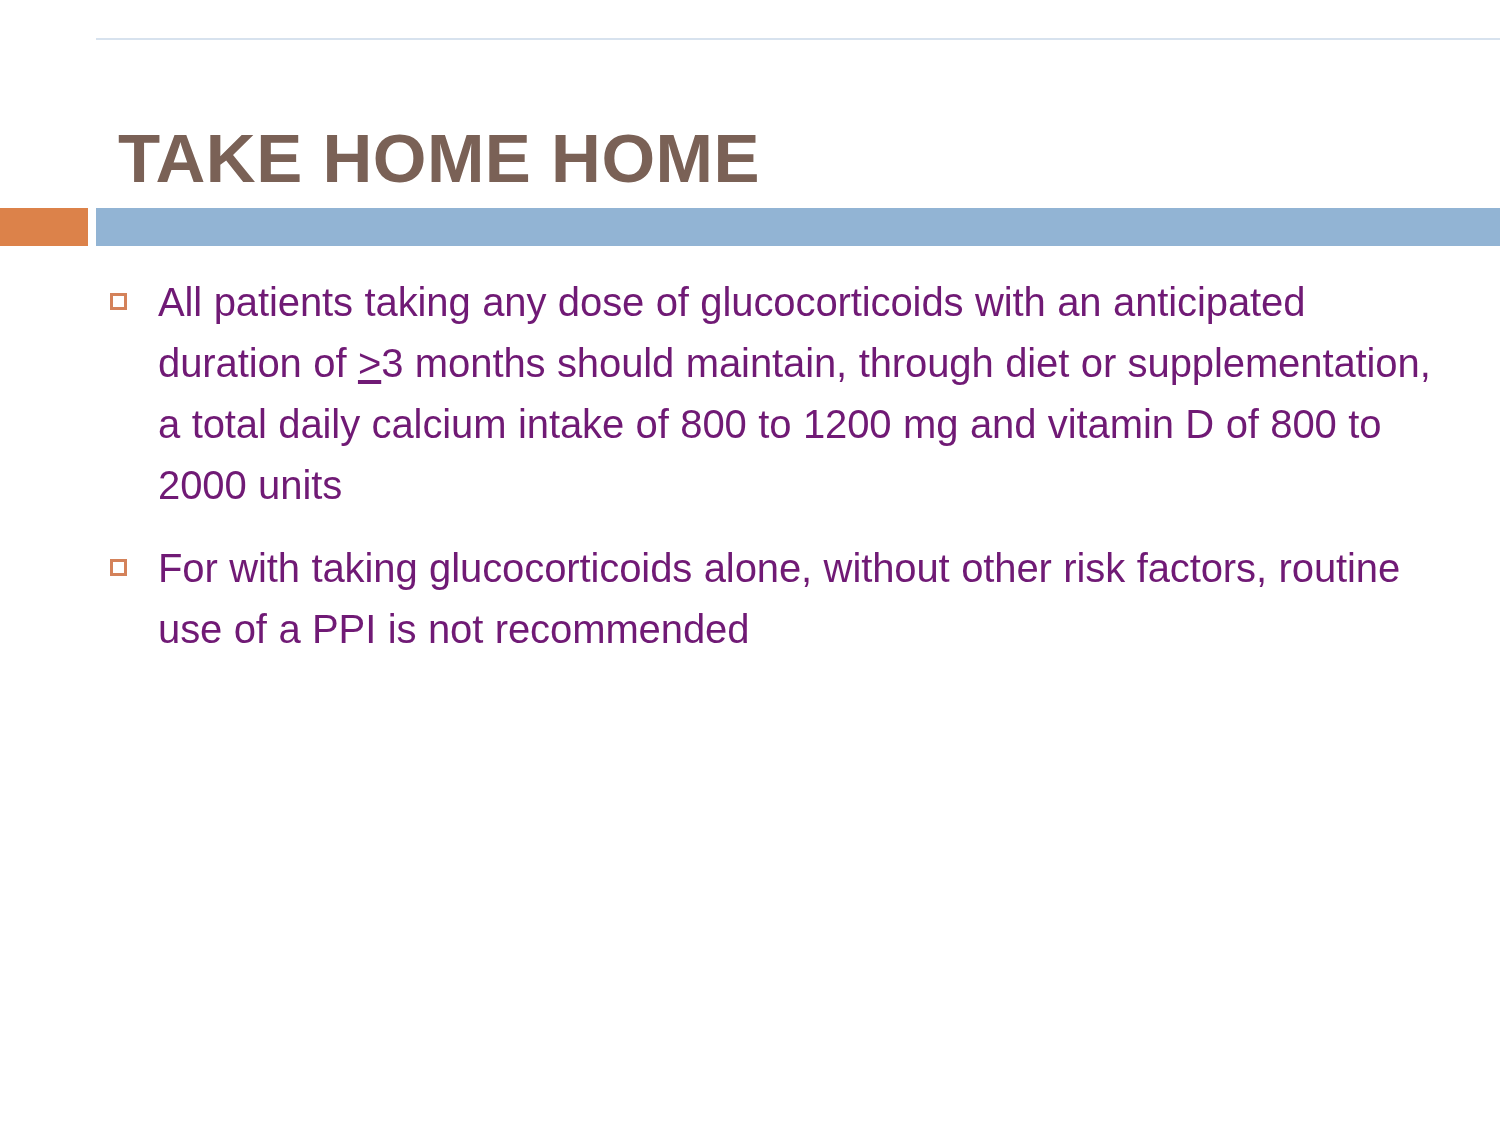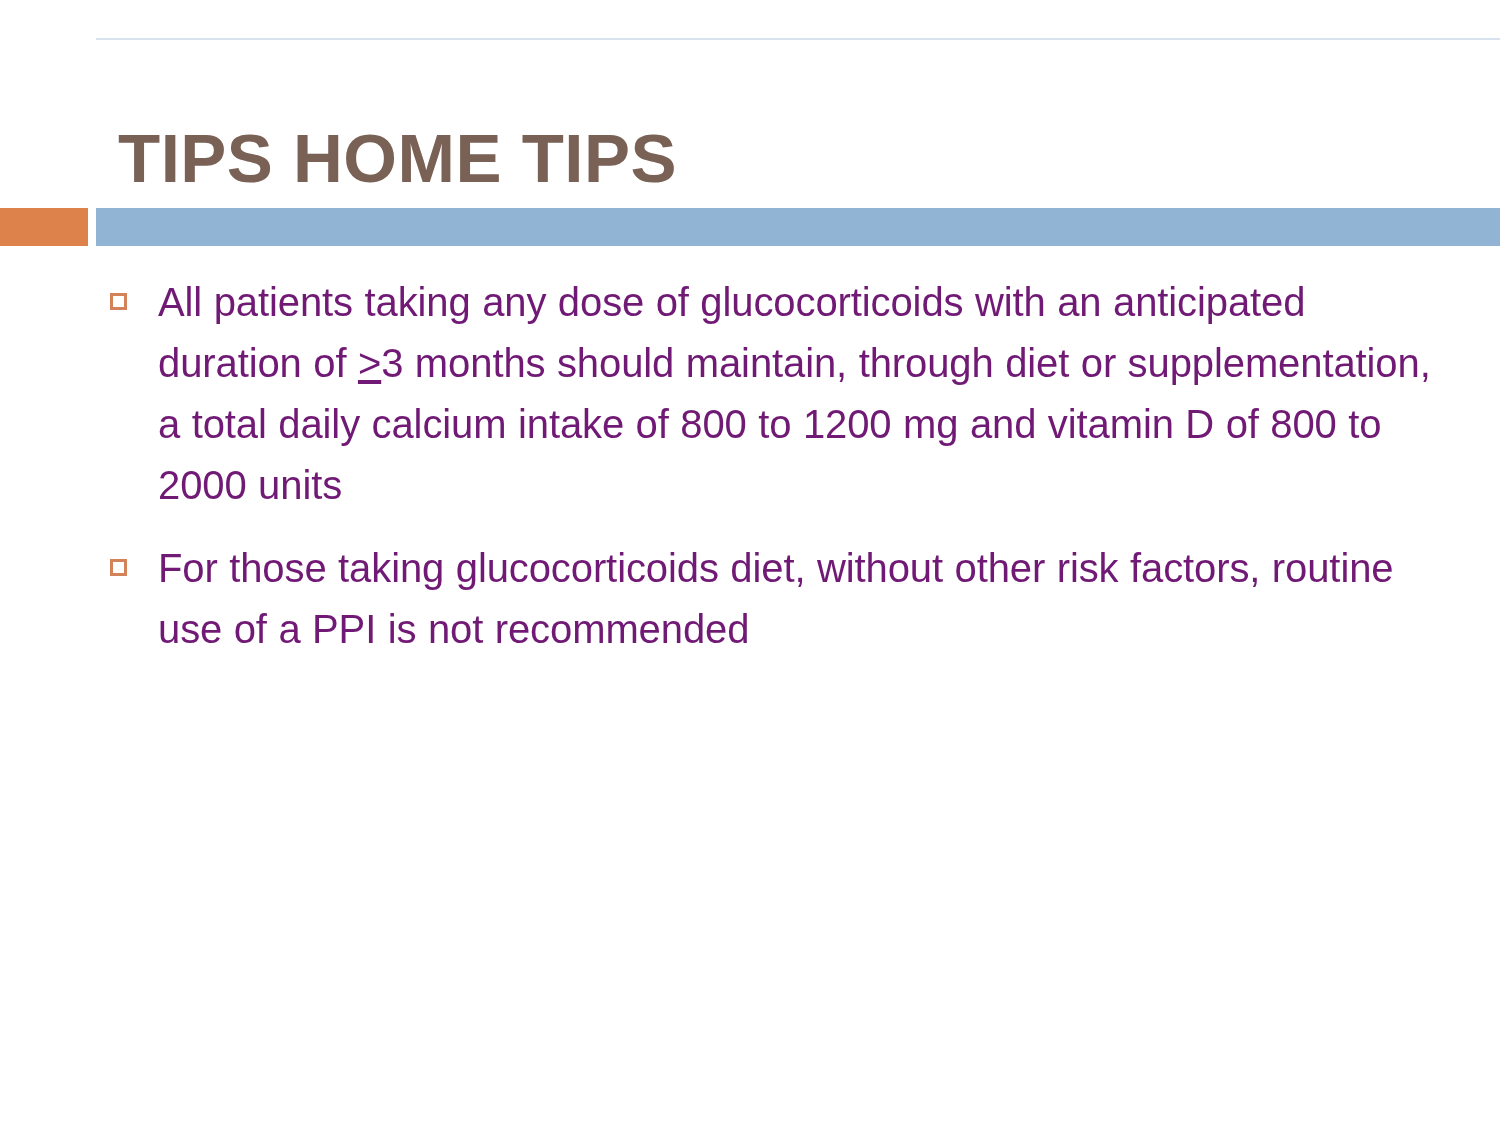--- a/index.html
+++ b/index.html
@@ -112,36 +112,36 @@
 
   #bullet-2 {
     margin-top: 22px;
   }
 </style>
 </head>
 <body>
 
 <div id="slide">
 
-  <h1 id="slide-title">TIPS HOME TIPS</h1>
+  <h1 id="slide-title">TAKE HOME HOME</h1>
 
   <div id="divider">
     <div id="divider-accent"></div>
     <div id="divider-bar"></div>
   </div>
   <div id="divider-bar-shadow"></div>
 
   <div id="body">
 
     <div class="bullet-row" id="bullet-1">
       <span class="bullet-marker"></span>
       <div class="bullet-text">
         <span>All patients taking any dose of glucocorticoids with an anticipated duration of </span><span class="gte">&gt;</span><span>3 months should maintain, through diet or supplementation, a total daily calcium intake of 800 to 1200 mg and vitamin D of 800 to 2000 units</span>
       </div>
     </div>
 
     <div class="bullet-row" id="bullet-2">
       <span class="bullet-marker"></span>
-      <div class="bullet-text">For those taking glucocorticoids diet, without other risk factors, routine use of a PPI is not recommended</div>
+      <div class="bullet-text">For with taking glucocorticoids alone, without other risk factors, routine use of a PPI is not recommended</div>
     </div>
 
   </div>
 </div>
 
 </body></html>

